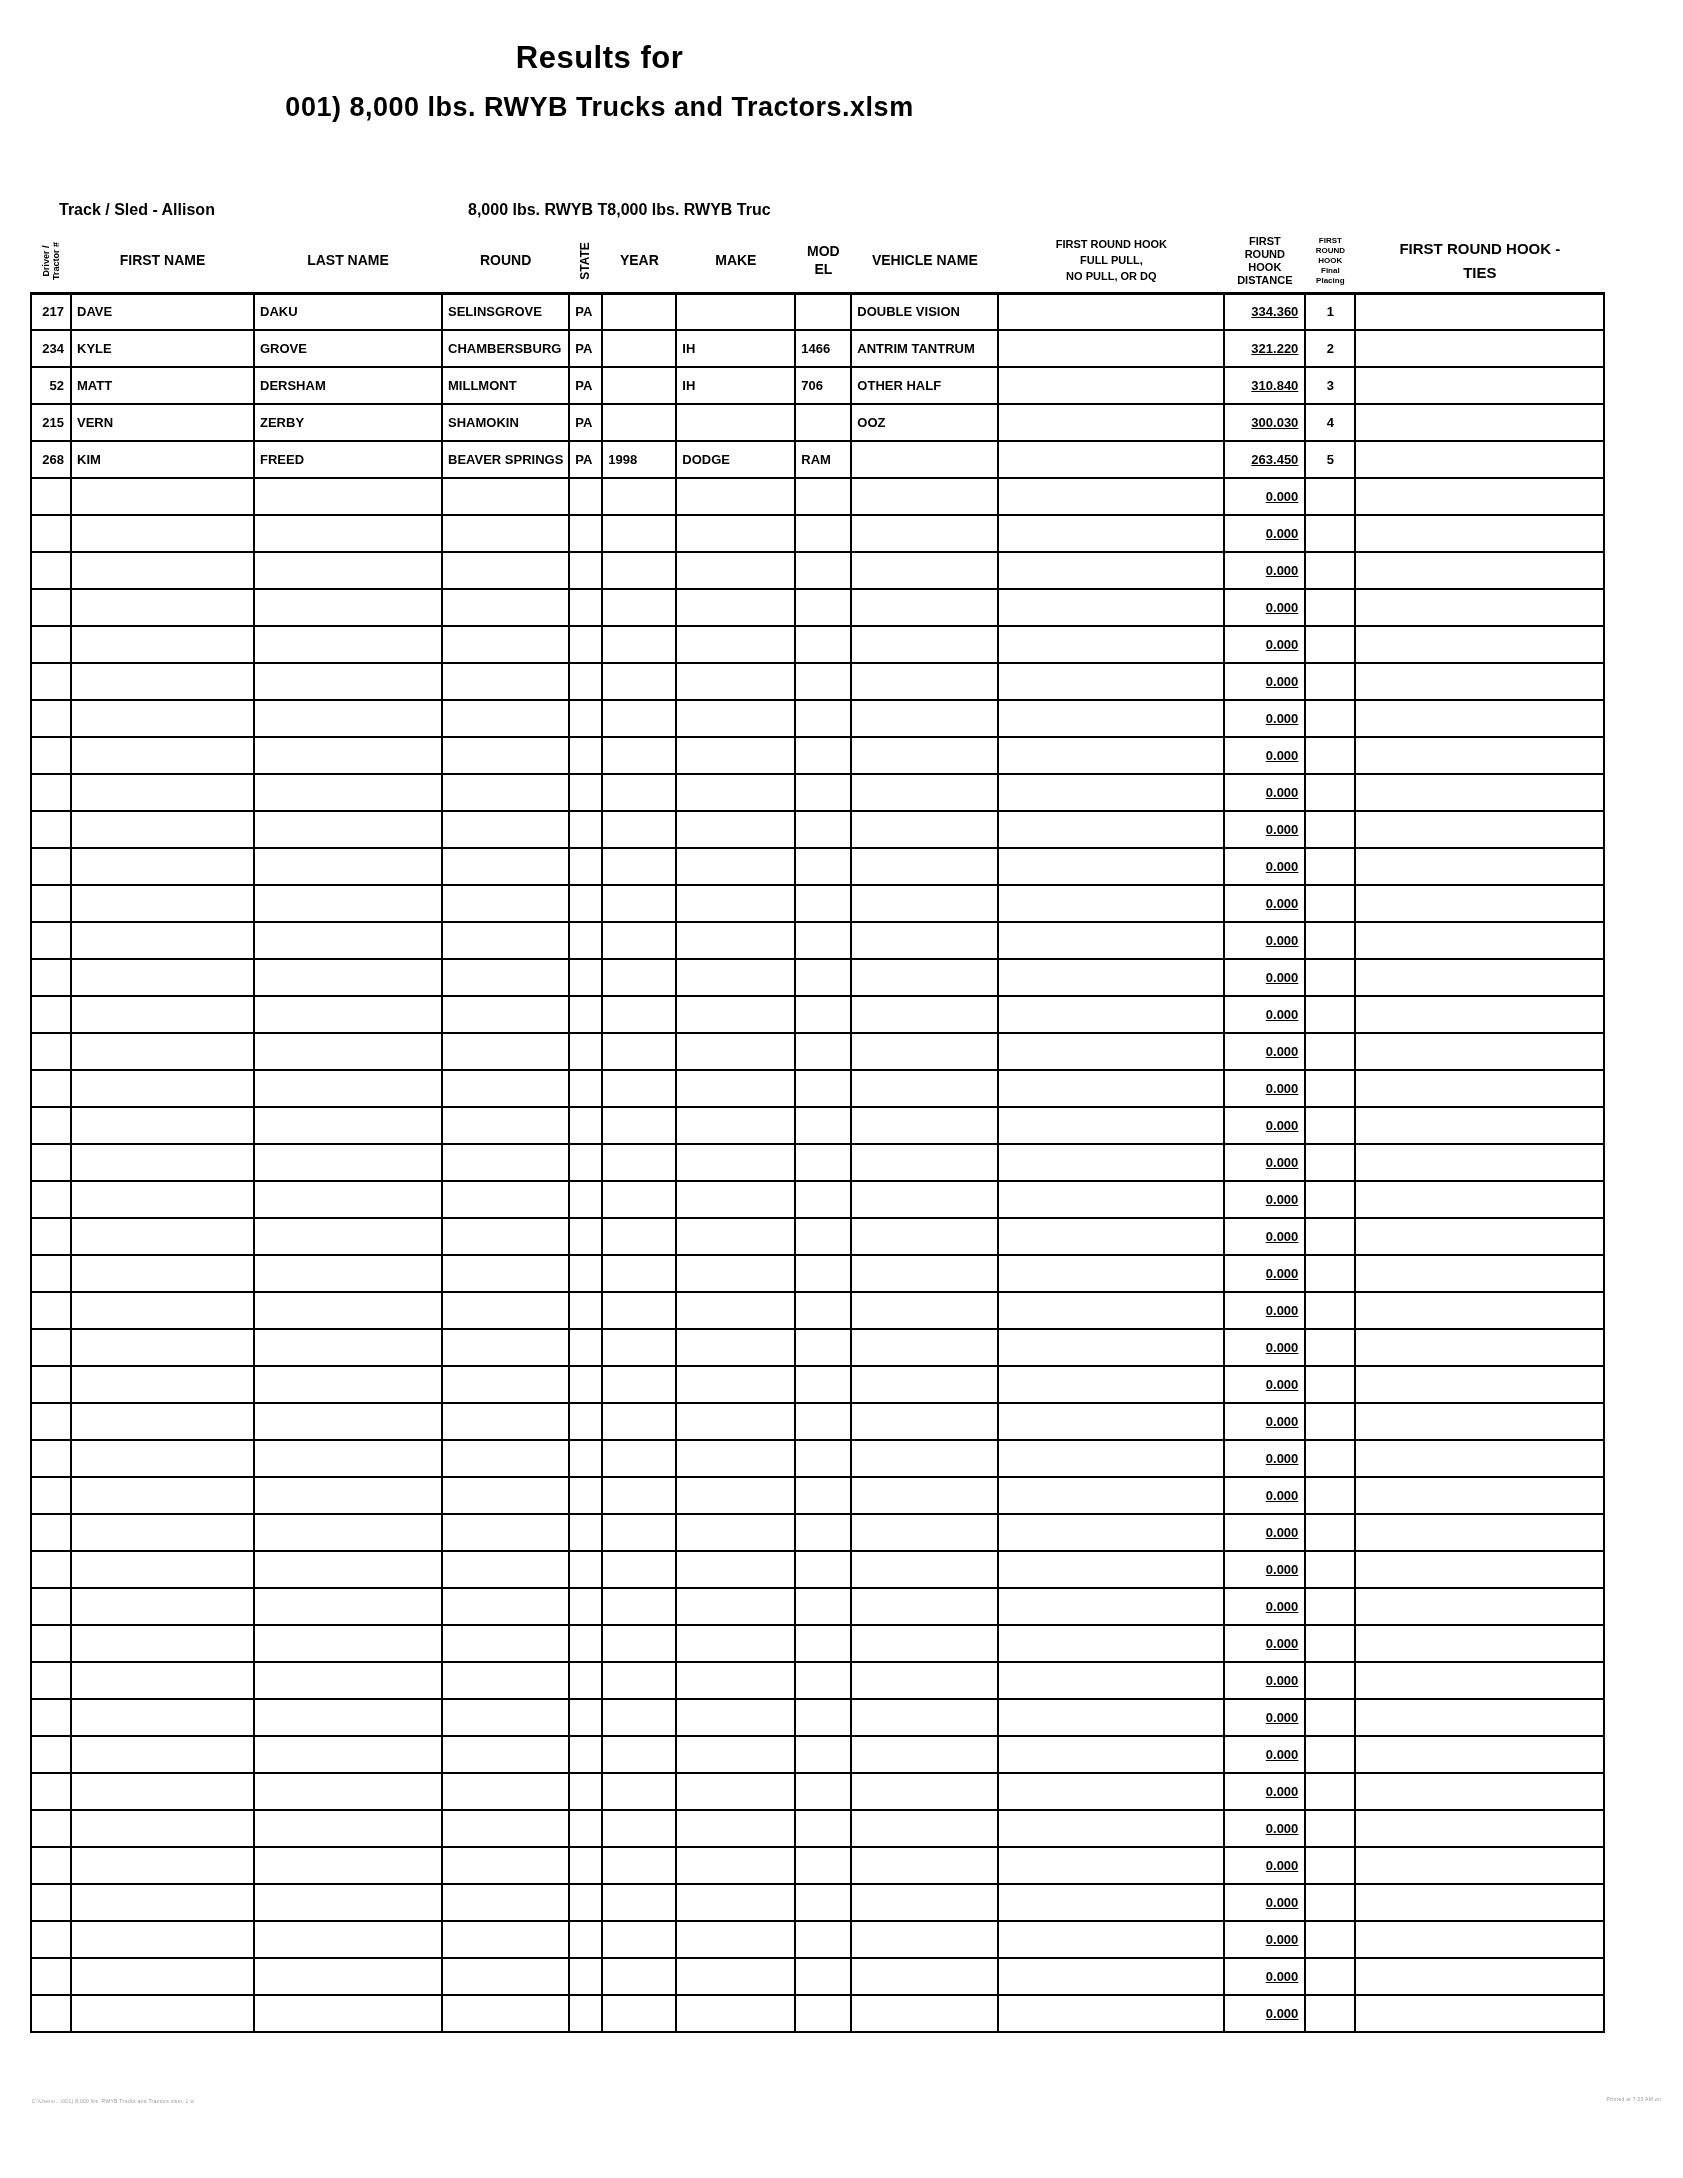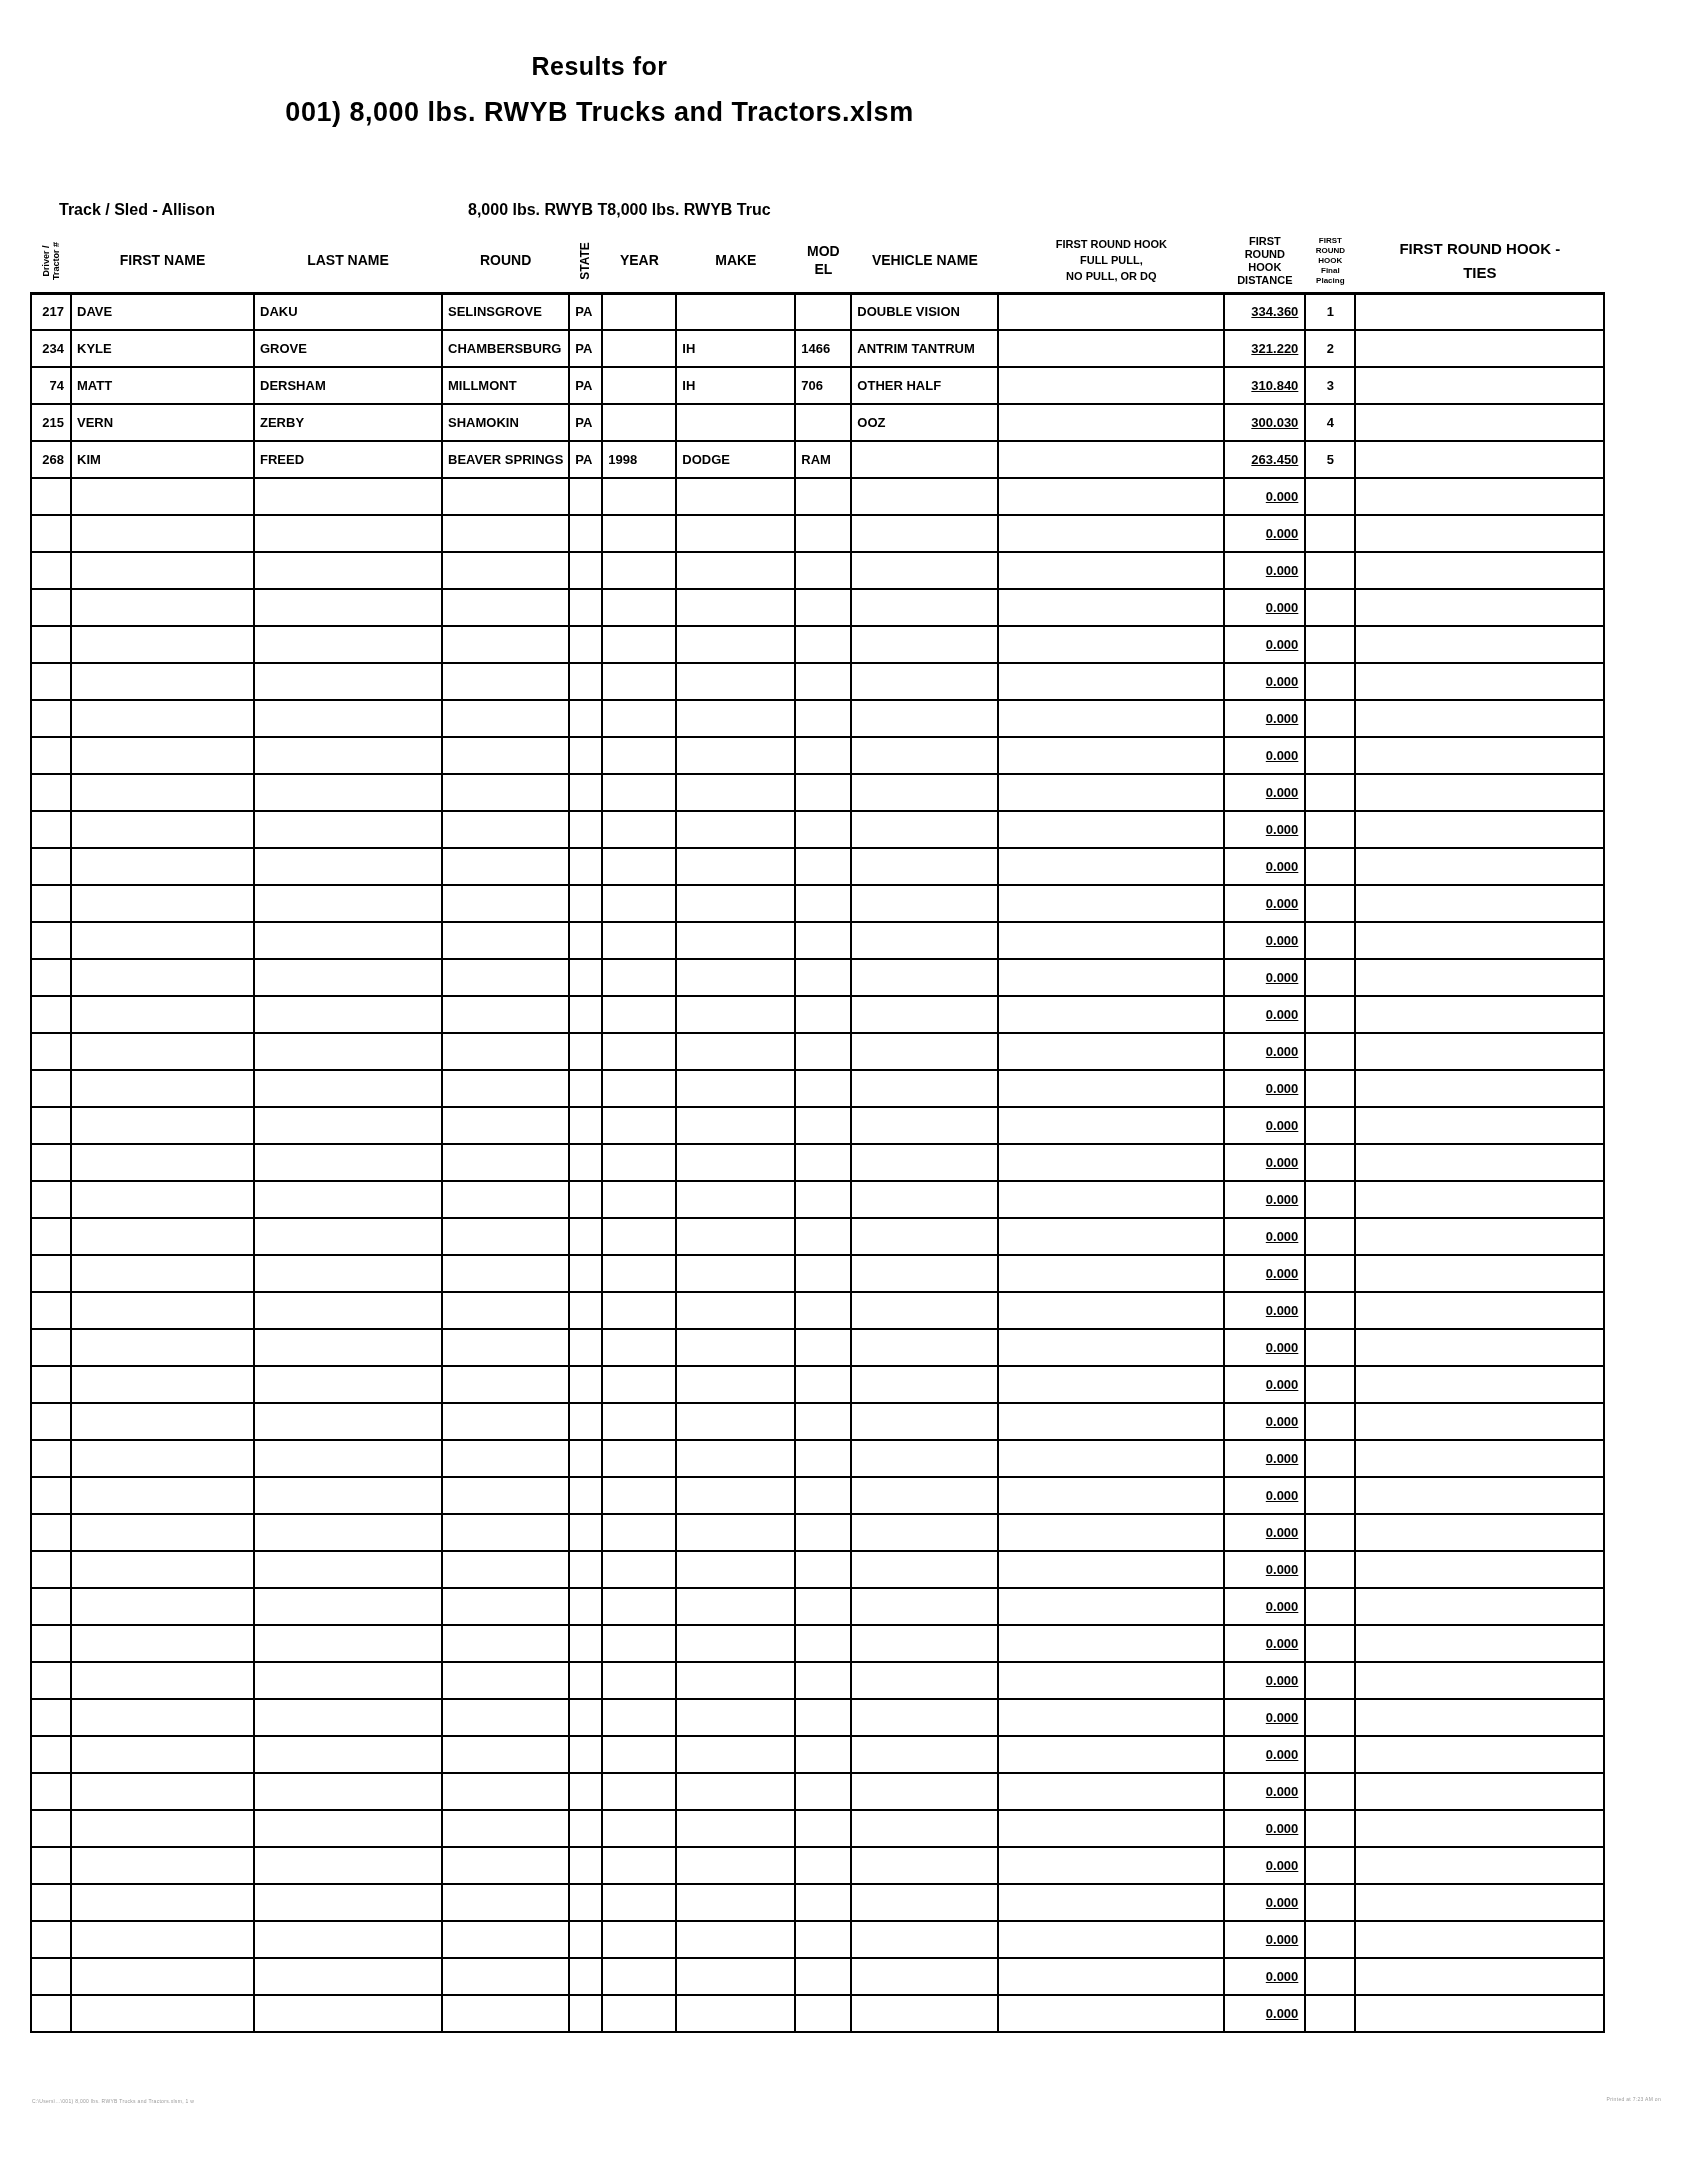--- a/index.html
+++ b/index.html
@@ -2,21 +2,21 @@
 <html><head>
 <meta charset="utf-8">
 <style>
   * { box-sizing: border-box; }
   html,body { margin:0; padding:0; }
   body {
     width:1683px; height:2178px; background:#ffffff; color:#000;
     font-family:"Liberation Sans", sans-serif; position:relative; overflow:hidden;
   }
   .titles { position:absolute; left:30px; top:40px; width:1139px; text-align:center; }
-  .title1 { font-size:25px; font-weight:bold; margin:12px; letter-spacing:0.5px; }
+  .title1 { font-size:31px; font-weight:bold; margin:0; letter-spacing:0.5px; }
   .title2 { font-size:27px; font-weight:bold; margin:16px 0 12px 0; letter-spacing:0.5px; }
 
   .info-row { position:absolute; top:201px; left:0; width:1500px; height:24px; }
   .track-label { position:absolute; left:59px; top:0; font-size:16px; font-weight:bold; }
   .class-label { position:absolute; left:468px; top:0; font-size:16px; font-weight:bold; white-space:nowrap; }
 
   table.results {
     position:absolute; left:30px; top:230px;
     border-collapse:collapse; table-layout:fixed;
   }
@@ -145,21 +145,21 @@
         <td></td>
         <td>IH</td>
         <td>1466</td>
         <td>ANTRIM TANTRUM</td>
         <td></td>
         <td>321.220</td>
         <td>2</td>
         <td></td>
       </tr>
       <tr>
-        <td>74</td>
+        <td>52</td>
         <td>MATT</td>
         <td>DERSHAM</td>
         <td>MILLMONT</td>
         <td>PA</td>
         <td></td>
         <td>IH</td>
         <td>706</td>
         <td>OTHER HALF</td>
         <td></td>
         <td>310.840</td>

